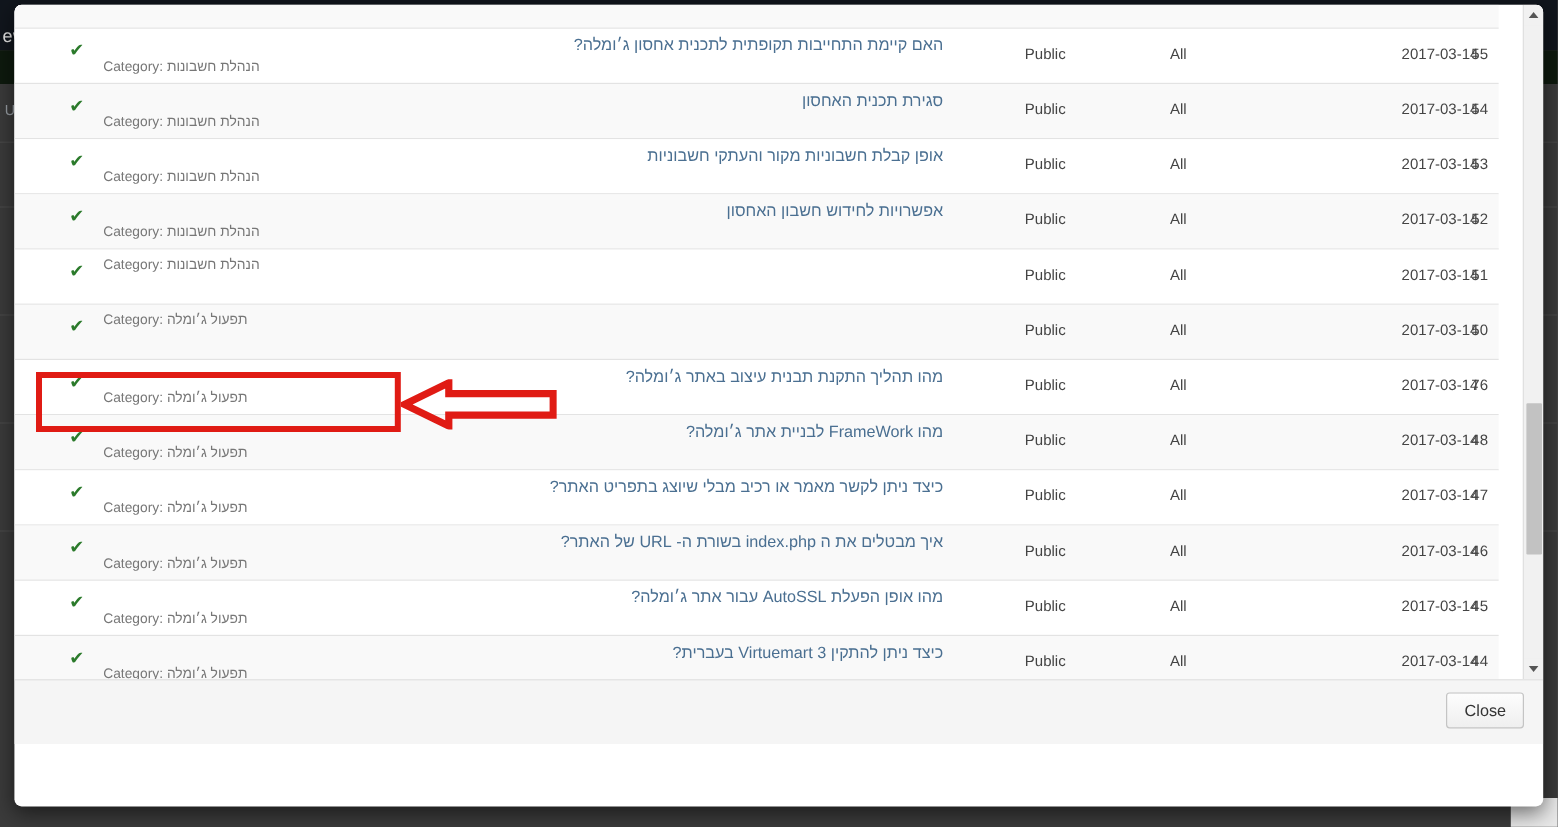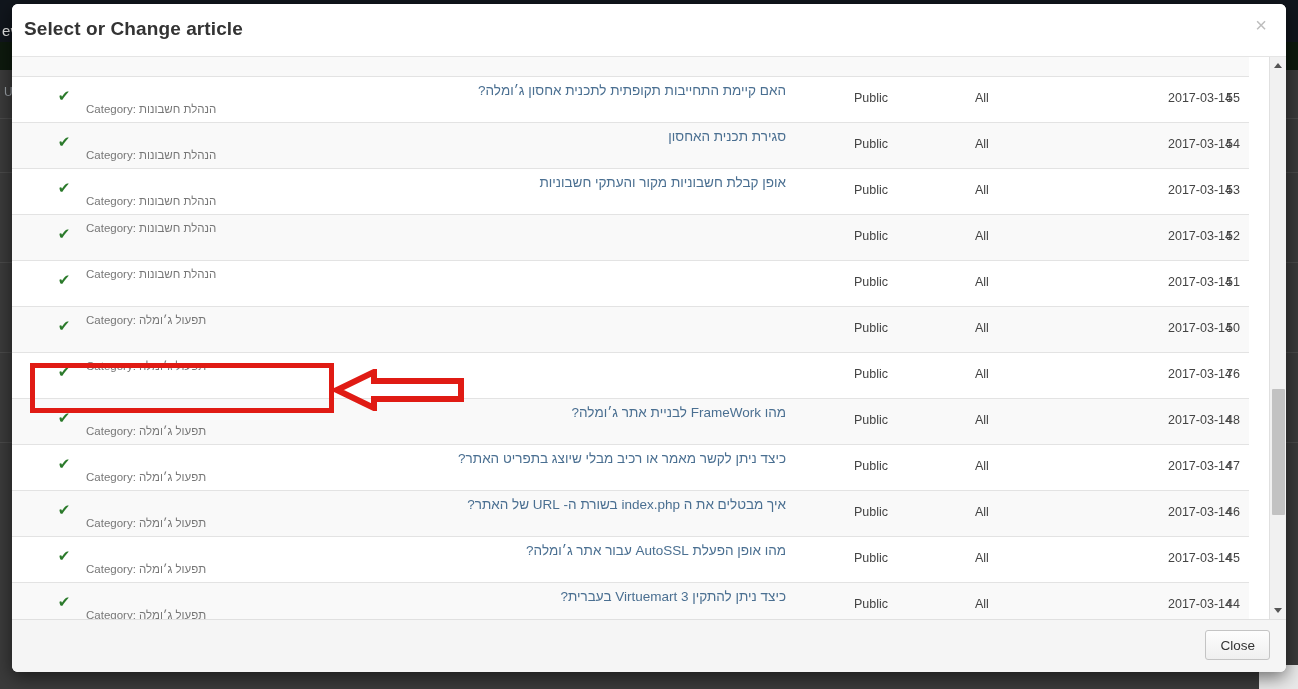--- a/index.html
+++ b/index.html
@@ -322,24 +322,20 @@
   <div class="bd-line" style="top:262px"></div>
   <div class="bd-line" style="top:352px"></div>
   <div class="bd-line" style="top:442px"></div>
   <div class="bd-text-left">ew</div>
   <div class="bd-badge">U</div>
   <div class="bd-footstrip"></div>
 </div>
 
 <div id="modal">
 
-  <div id="modal-header">
-    <div id="modal-title">Select or Change article</div>
-    <button id="modal-close-x">×</button>
-  </div>
 
   <div id="modal-body">
 
     <div id="list-viewport">
       <div id="list-inner">
           <div class="art-row stripe clipped">
             <span class="chk">✔</span>
             <span class="col-access">Public</span>
             <span class="col-lang">All</span>
             <span class="col-date">2017-03-14</span>
@@ -374,20 +370,21 @@
               <span class="art-cat">Category: הנהלת חשבונות</span>
             </div>
             <span class="col-access">Public</span>
             <span class="col-lang">All</span>
             <span class="col-date">2017-03-14</span>
             <span class="col-id">53</span>
           </div>
           <div class="art-row stripe">
             <span class="chk">✔</span>
             <div class="art-main">
+              <a class="art-title">אפשרויות לחידוש חשבון האחסון</a>
               <span class="art-cat">Category: הנהלת חשבונות</span>
             </div>
             <span class="col-access">Public</span>
             <span class="col-lang">All</span>
             <span class="col-date">2017-03-14</span>
             <span class="col-id">52</span>
           </div>
           <div class="art-row">
             <span class="chk">✔</span>
             <div class="art-main">
@@ -404,20 +401,21 @@
               <span class="art-cat">Category: תפעול ג׳ומלה</span>
             </div>
             <span class="col-access">Public</span>
             <span class="col-lang">All</span>
             <span class="col-date">2017-03-14</span>
             <span class="col-id">50</span>
           </div>
           <div class="art-row">
             <span class="chk">✔</span>
             <div class="art-main">
+              <a class="art-title">מהו תהליך התקנת תבנית עיצוב באתר ג׳ומלה?</a>
               <span class="art-cat">Category: תפעול ג׳ומלה</span>
             </div>
             <span class="col-access">Public</span>
             <span class="col-lang">All</span>
             <span class="col-date">2017-03-14</span>
             <span class="col-id">76</span>
           </div>
           <div class="art-row stripe">
             <span class="chk">✔</span>
             <div class="art-main">

